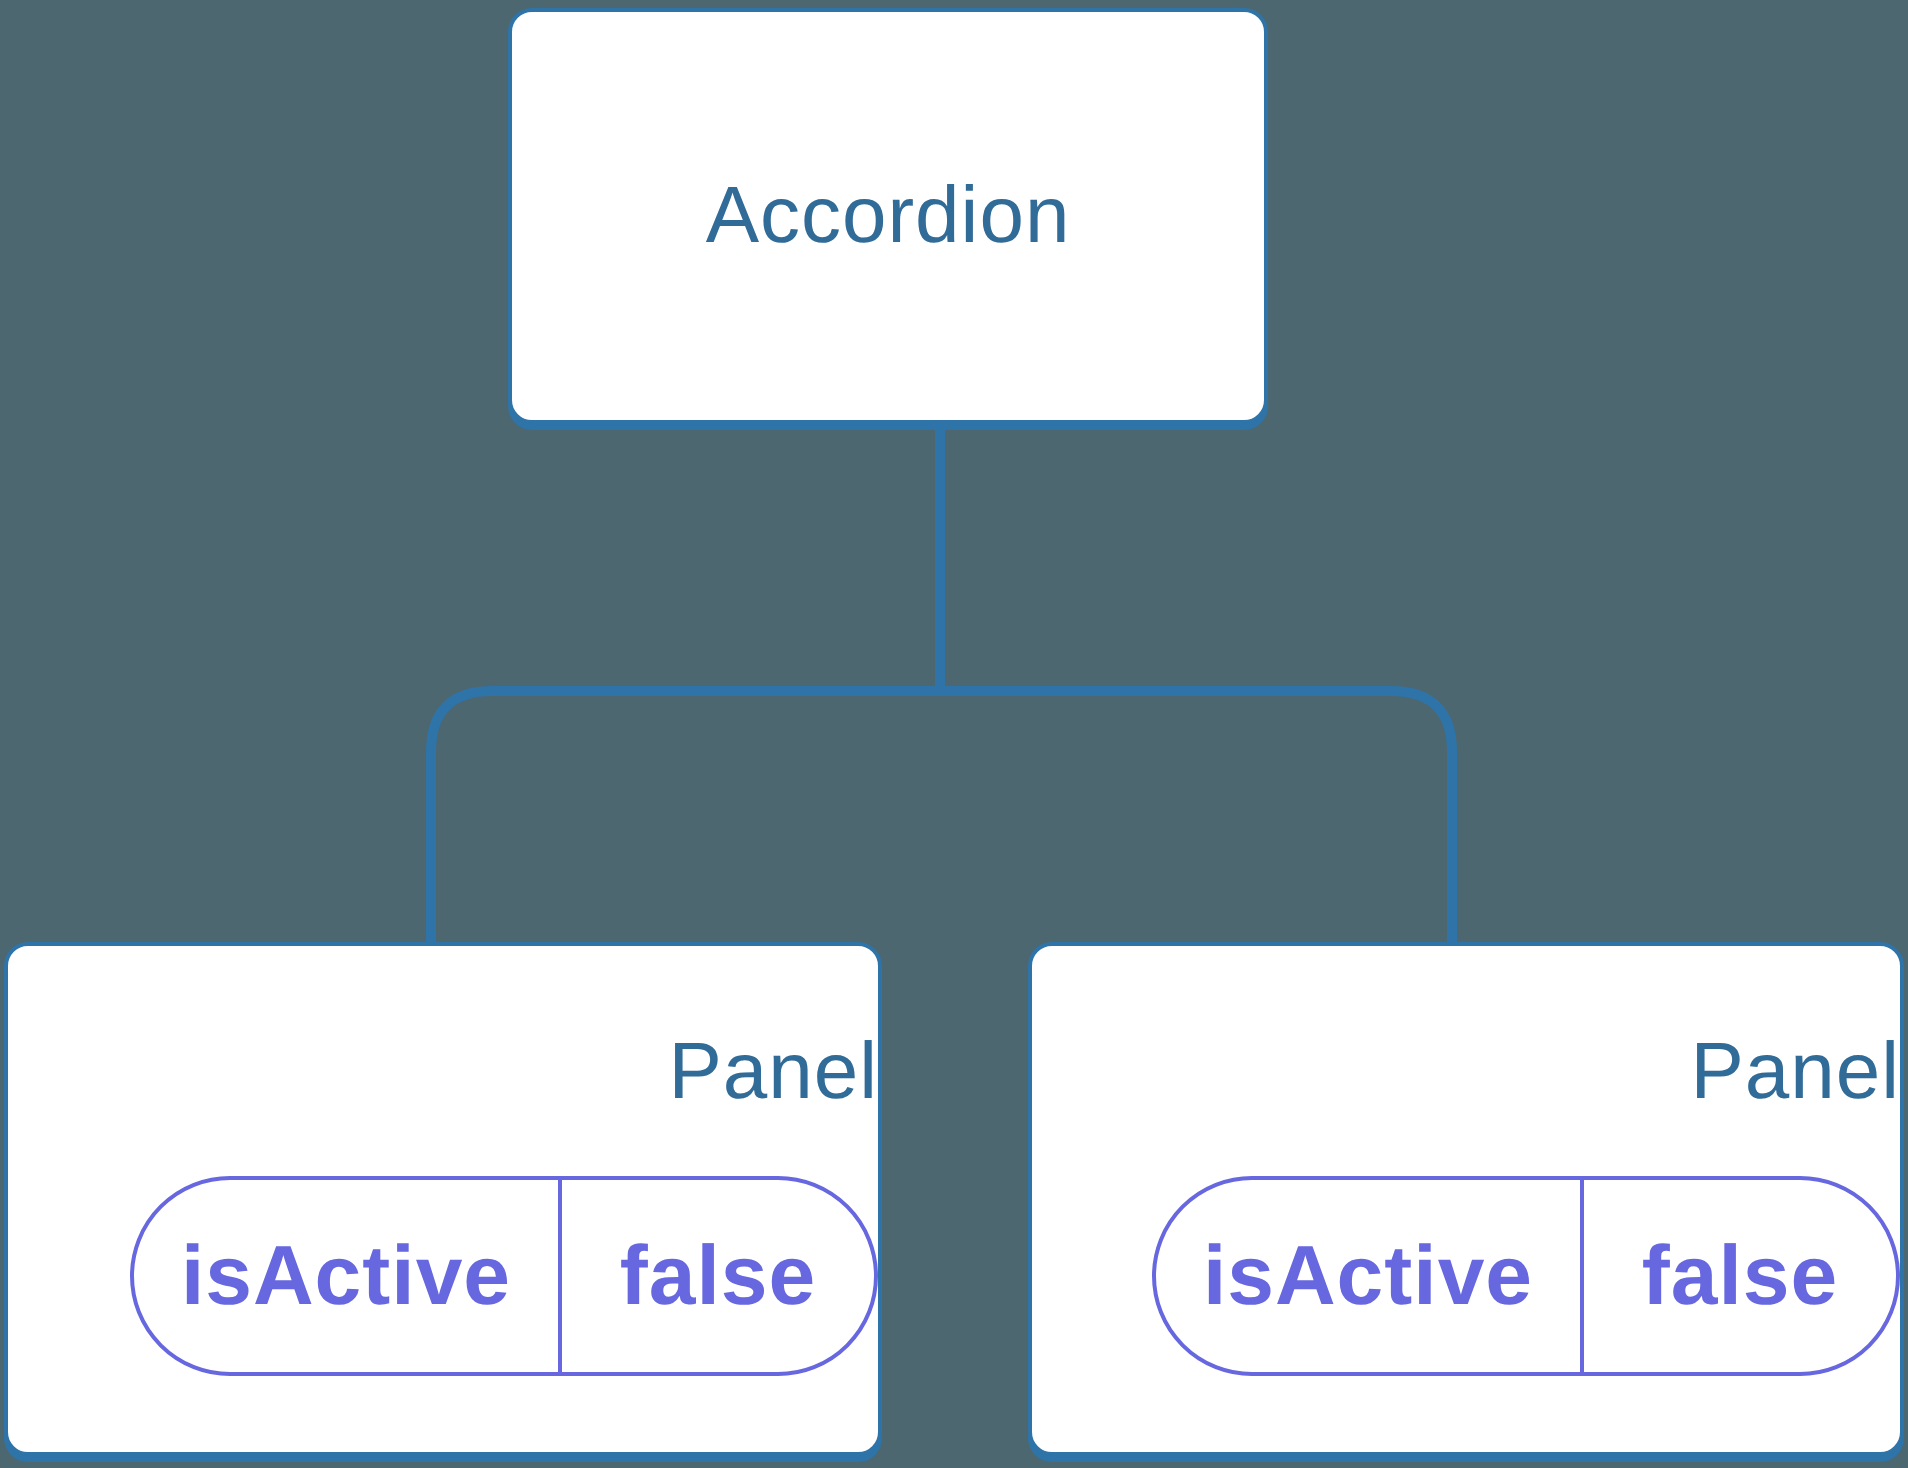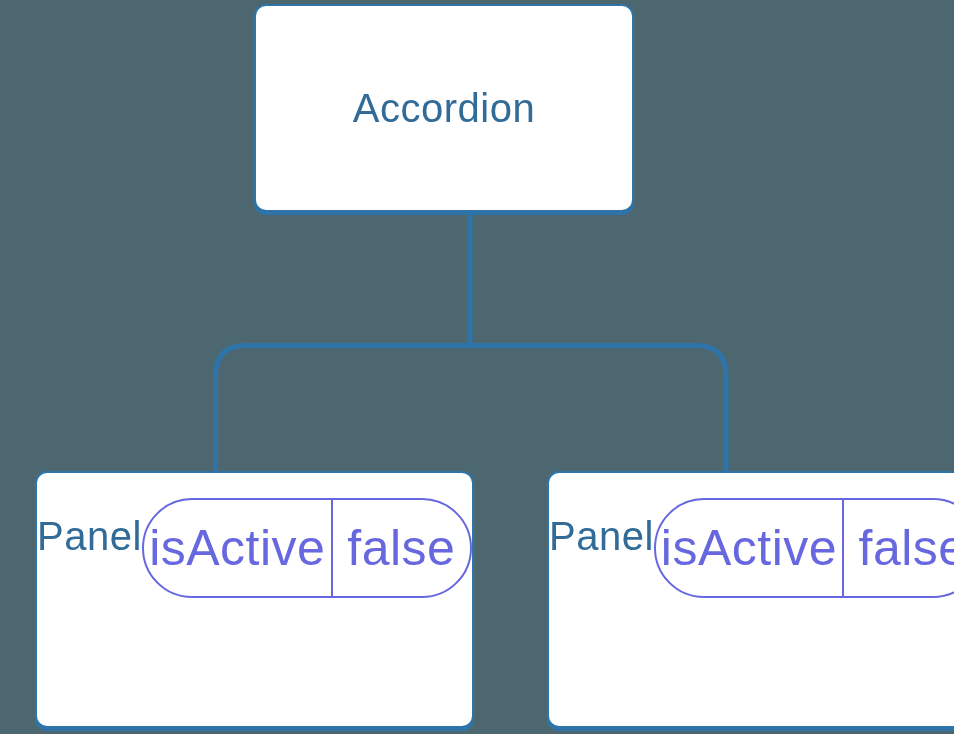--- a/index.html
+++ b/index.html
@@ -55,23 +55,22 @@
     font-size: 40px;
     font-weight: 500;
     letter-spacing: 0.5px;
     text-align: center;
   }
 
   .node-panel {
     top: 471px;
     width: 439px; height: 257px;
     display: flex;
-    flex-direction: row;
-    align-items: flex-start;
-    margin-left: 33px;
+    flex-direction: column;
+    align-items: flex-end;
   }
   .node-panel.left  { left: 2px; }
   .node-panel.right { left: 514px; width: 438px; }
 
   .node-panel .node-title {
     margin-top: 36px;
     line-height: 54px;
   }
 
   .state-pill {
@@ -83,22 +82,22 @@
     display: flex;
     align-items: stretch;
     overflow: hidden;
     background: var(--node-fill);
   }
   .pill-cell {
     display: flex;
     align-items: center;
     justify-content: center;
     color: var(--accent-purple);
-    font-size: 50px;
-    font-weight: 400;
+    font-size: 42px;
+    font-weight: 700;
     letter-spacing: 0.5px;
   }
   .pill-key   { width: 57.3%; }
   .pill-value { width: 42.7%; border-left: 2.5px solid var(--accent-purple); }
 </style>
 </head>
 <body>
 
 <div class="stage">
 

